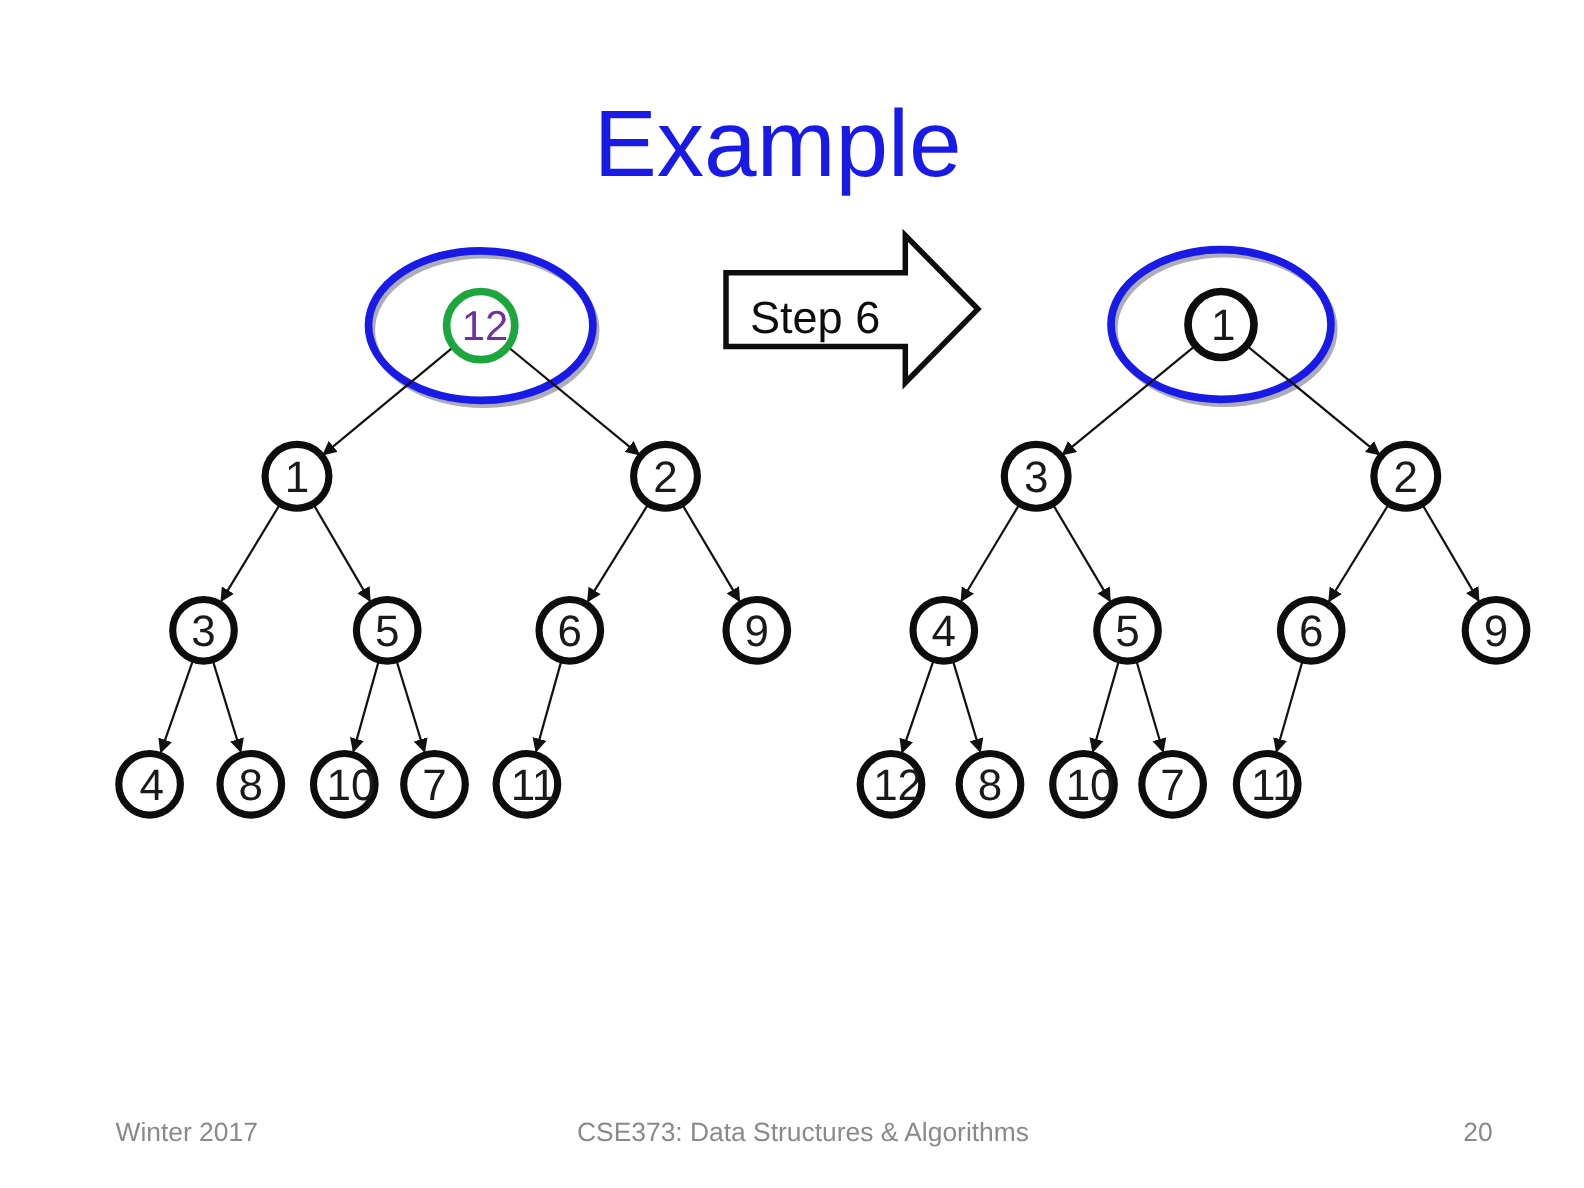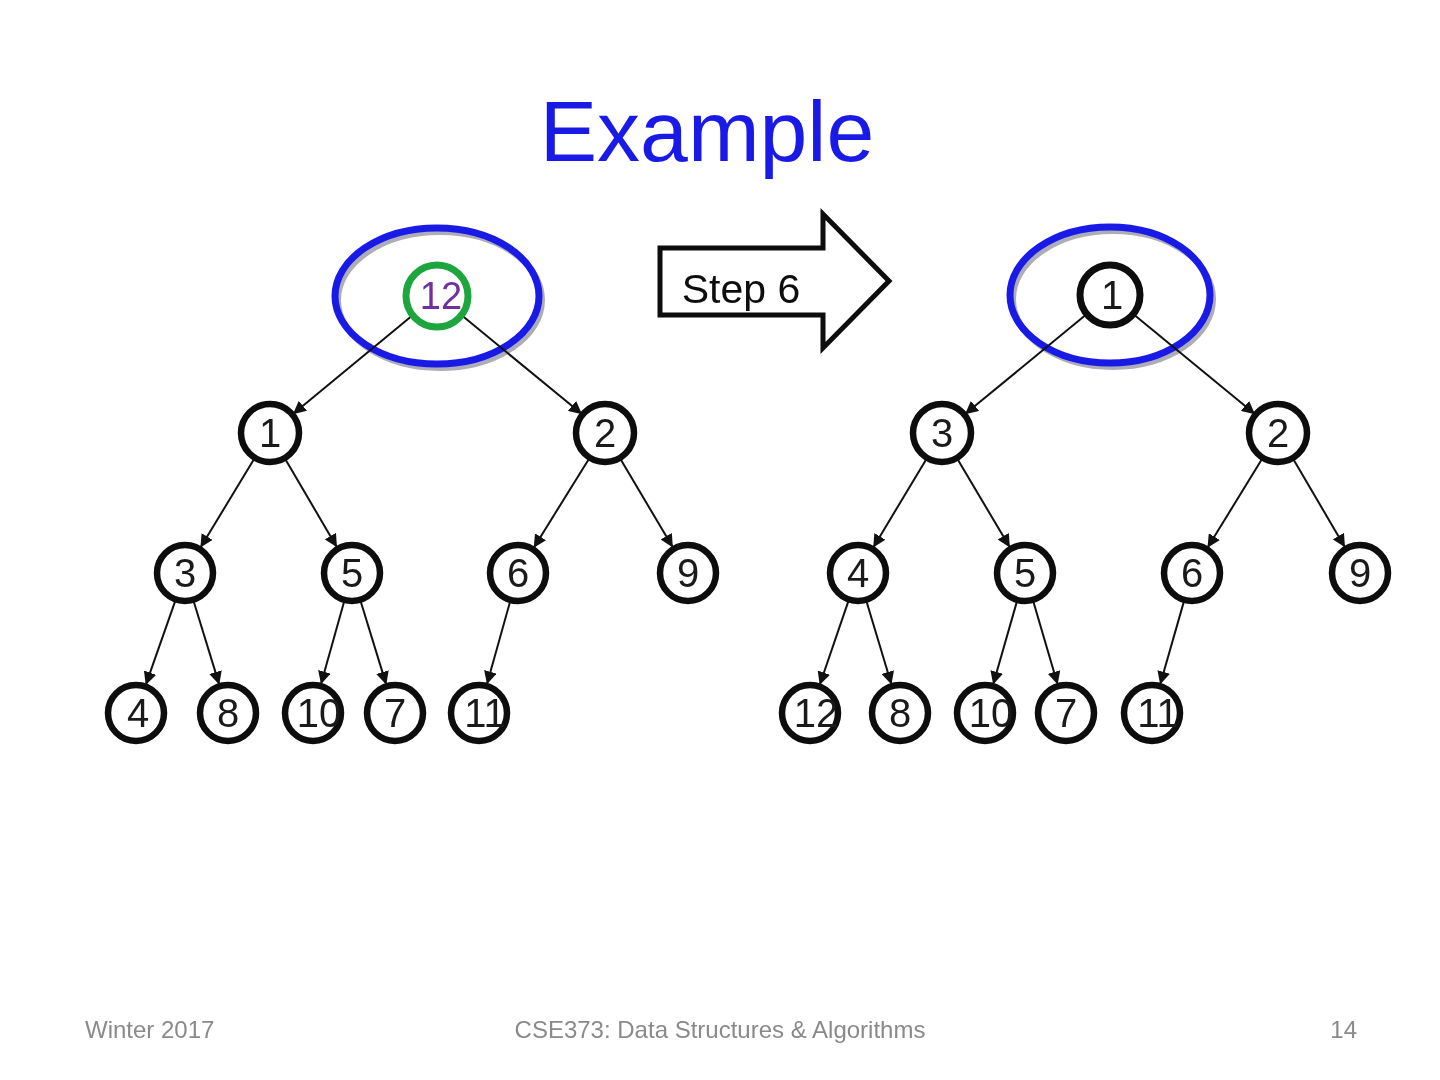--- a/index.html
+++ b/index.html
@@ -41,20 +41,21 @@
     text-align: center;
     font-size: 41px;
     font-weight: 400;
     color: #0d0d0d;
   }
   .footer-term, .footer-course, .footer-page-number {
     position: absolute;
     top: 1016px;
     font-size: 24px;
     color: #8a8a8a;
+    margin-left: 20px;
   }
   .footer-term { left: 85px; }
   .footer-course { left: 0; right: 0; text-align: center; }
   .footer-page-number { right: 83px; }
 
   .node-circle { fill: #ffffff; stroke: #0d0d0d; stroke-width: 6.5; }
   .root-circle-black { fill: #ffffff; stroke: #0d0d0d; stroke-width: 7; }
   .root-circle-green { fill: #ffffff; stroke: #1ea63e; stroke-width: 7; }
   .hl-ellipse { fill: none; stroke: #1a1ae6; stroke-width: 7; }
   .hl-ellipse-shadow { fill: none; stroke: #adadb8; stroke-width: 6; }
@@ -173,15 +174,15 @@
       <text class="node-value" x="1066" y="727">7</text>
       <circle class="node-circle" cx="1152" cy="713" r="28"></circle>
       <text class="node-value" x="1158" y="727">11</text>
     </g>
   </svg>
 
   <div class="step-arrow-label">Step 6</div>
 
   <div class="footer-term">Winter 2017</div>
   <div class="footer-course">CSE373: Data Structures &amp; Algorithms</div>
-  <div class="footer-page-number">14</div>
+  <div class="footer-page-number">20</div>
 
 </div>
 
 </body></html>

